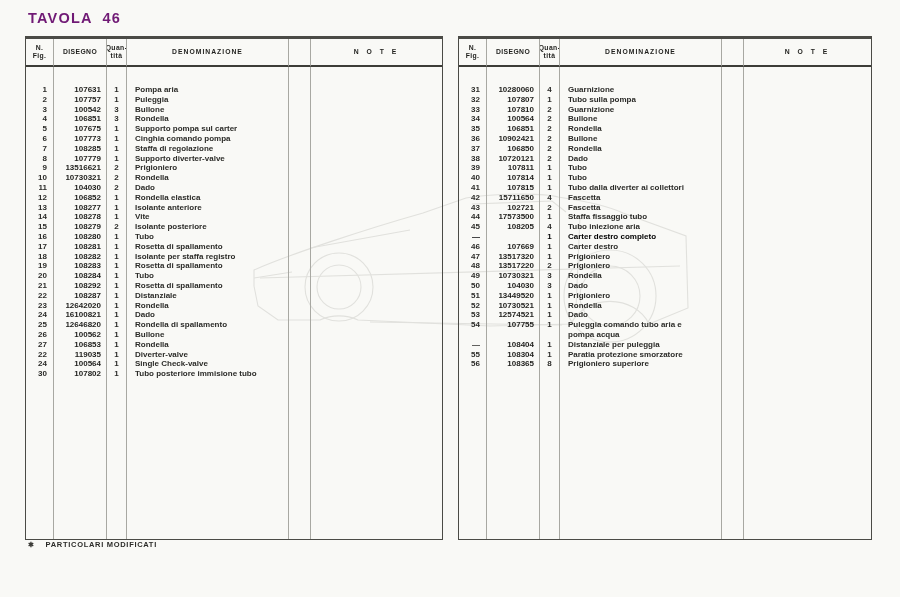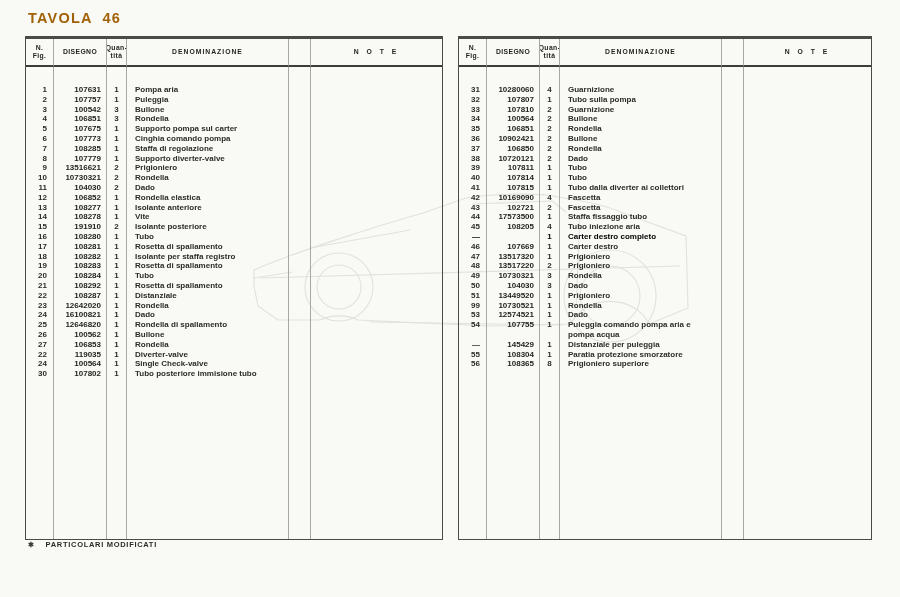--- a/index.html
+++ b/index.html
@@ -7,21 +7,21 @@
     width:900px;height:597px;
     background:#f9f9f6;
     font-family:"Liberation Sans", sans-serif;
     position:relative;
     overflow:hidden;
   }
   .page{position:absolute;inset:0;}
   .title{
     position:absolute;left:28px;top:10px;
     font-size:14.5px;font-weight:bold;letter-spacing:1.2px;
-    color:#a16207;white-space:pre;
+    color:#701a75;white-space:pre;
   }
   .watermark{position:absolute;left:250px;top:186px;pointer-events:none;}
   .ptable{
     position:absolute;top:36px;height:500px;
     display:grid;
     grid-template-columns:27px 53px 20px 162px 22px 1fr;
     border:1px solid #4b4b46;
     border-top-width:3px;
     background:transparent;
     overflow:hidden;
@@ -171,21 +171,21 @@
       <div class="cell c-den">Isolante anteriore</div>
       <div class="cell c-sep"></div>
       <div class="cell c-note"></div>
       <div class="cell c-fig">14</div>
       <div class="cell c-dis">108278</div>
       <div class="cell c-qty">1</div>
       <div class="cell c-den">Vite</div>
       <div class="cell c-sep"></div>
       <div class="cell c-note"></div>
       <div class="cell c-fig">15</div>
-      <div class="cell c-dis">191910</div>
+      <div class="cell c-dis">108279</div>
       <div class="cell c-qty">2</div>
       <div class="cell c-den">Isolante posteriore</div>
       <div class="cell c-sep"></div>
       <div class="cell c-note"></div>
       <div class="cell c-fig">16</div>
       <div class="cell c-dis">108280</div>
       <div class="cell c-qty">1</div>
       <div class="cell c-den">Tubo</div>
       <div class="cell c-sep"></div>
       <div class="cell c-note"></div>
@@ -356,21 +356,21 @@
       <div class="cell c-den">Tubo</div>
       <div class="cell c-sep"></div>
       <div class="cell c-note"></div>
       <div class="cell c-fig">41</div>
       <div class="cell c-dis">107815</div>
       <div class="cell c-qty">1</div>
       <div class="cell c-den">Tubo dalla diverter ai collettori</div>
       <div class="cell c-sep"></div>
       <div class="cell c-note"></div>
       <div class="cell c-fig">42</div>
-      <div class="cell c-dis">10169090</div>
+      <div class="cell c-dis">15711650</div>
       <div class="cell c-qty">4</div>
       <div class="cell c-den">Fascetta</div>
       <div class="cell c-sep"></div>
       <div class="cell c-note"></div>
       <div class="cell c-fig">43</div>
       <div class="cell c-dis">102721</div>
       <div class="cell c-qty">2</div>
       <div class="cell c-den">Fascetta</div>
       <div class="cell c-sep"></div>
       <div class="cell c-note"></div>
@@ -421,46 +421,46 @@
       <div class="cell c-qty">3</div>
       <div class="cell c-den">Dado</div>
       <div class="cell c-sep"></div>
       <div class="cell c-note"></div>
       <div class="cell c-fig">51</div>
       <div class="cell c-dis">13449520</div>
       <div class="cell c-qty">1</div>
       <div class="cell c-den">Prigioniero</div>
       <div class="cell c-sep"></div>
       <div class="cell c-note"></div>
-      <div class="cell c-fig">99</div>
+      <div class="cell c-fig">52</div>
       <div class="cell c-dis">10730521</div>
       <div class="cell c-qty">1</div>
       <div class="cell c-den">Rondella</div>
       <div class="cell c-sep"></div>
       <div class="cell c-note"></div>
       <div class="cell c-fig">53</div>
       <div class="cell c-dis">12574521</div>
       <div class="cell c-qty">1</div>
       <div class="cell c-den">Dado</div>
       <div class="cell c-sep"></div>
       <div class="cell c-note"></div>
       <div class="cell c-fig">54</div>
       <div class="cell c-dis">107755</div>
       <div class="cell c-qty">1</div>
-      <div class="cell c-den">Puleggia comando pompa aria e</div>
+      <div class="cell c-den">Puleggia comando tubo aria e</div>
       <div class="cell c-sep"></div>
       <div class="cell c-note"></div>
       <div class="cell c-fig"></div>
       <div class="cell c-dis"></div>
       <div class="cell c-qty"></div>
       <div class="cell c-den">pompa acqua</div>
       <div class="cell c-sep"></div>
       <div class="cell c-note"></div>
       <div class="cell c-fig">—</div>
-      <div class="cell c-dis">145429</div>
+      <div class="cell c-dis">108404</div>
       <div class="cell c-qty">1</div>
       <div class="cell c-den">Distanziale per puleggia</div>
       <div class="cell c-sep"></div>
       <div class="cell c-note"></div>
       <div class="cell c-fig">55</div>
       <div class="cell c-dis">108304</div>
       <div class="cell c-qty">1</div>
       <div class="cell c-den">Paratia protezione smorzatore</div>
       <div class="cell c-sep"></div>
       <div class="cell c-note"></div>

